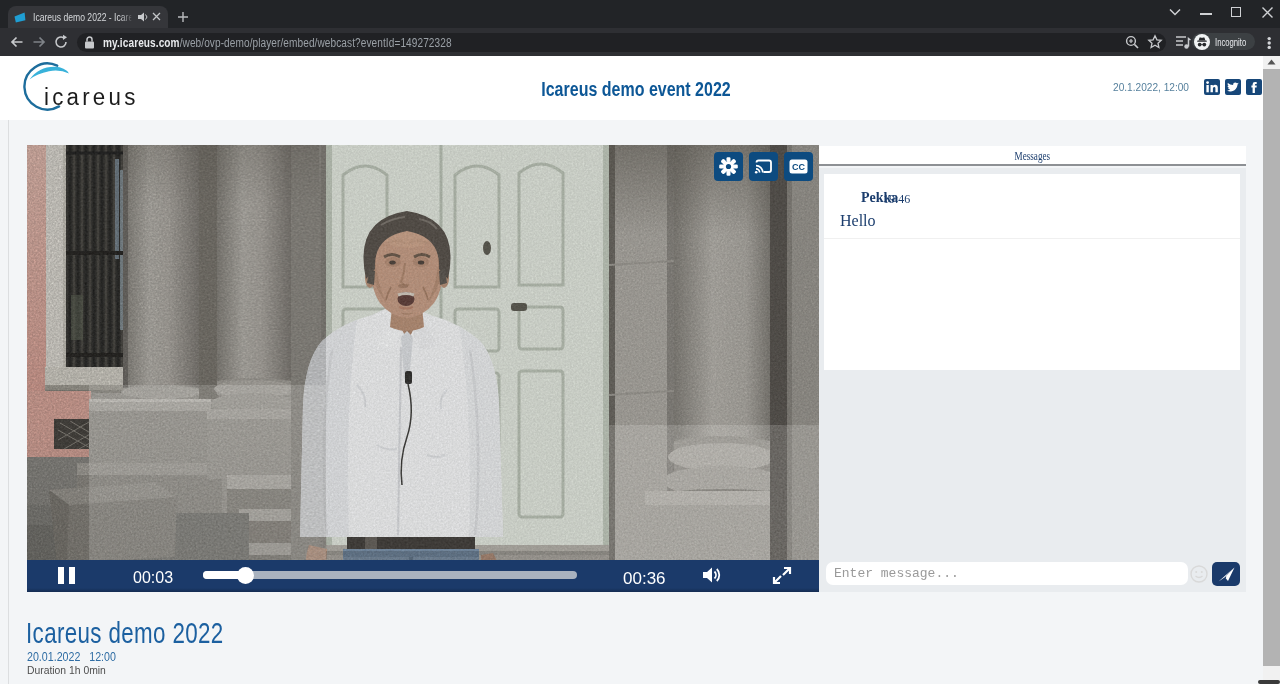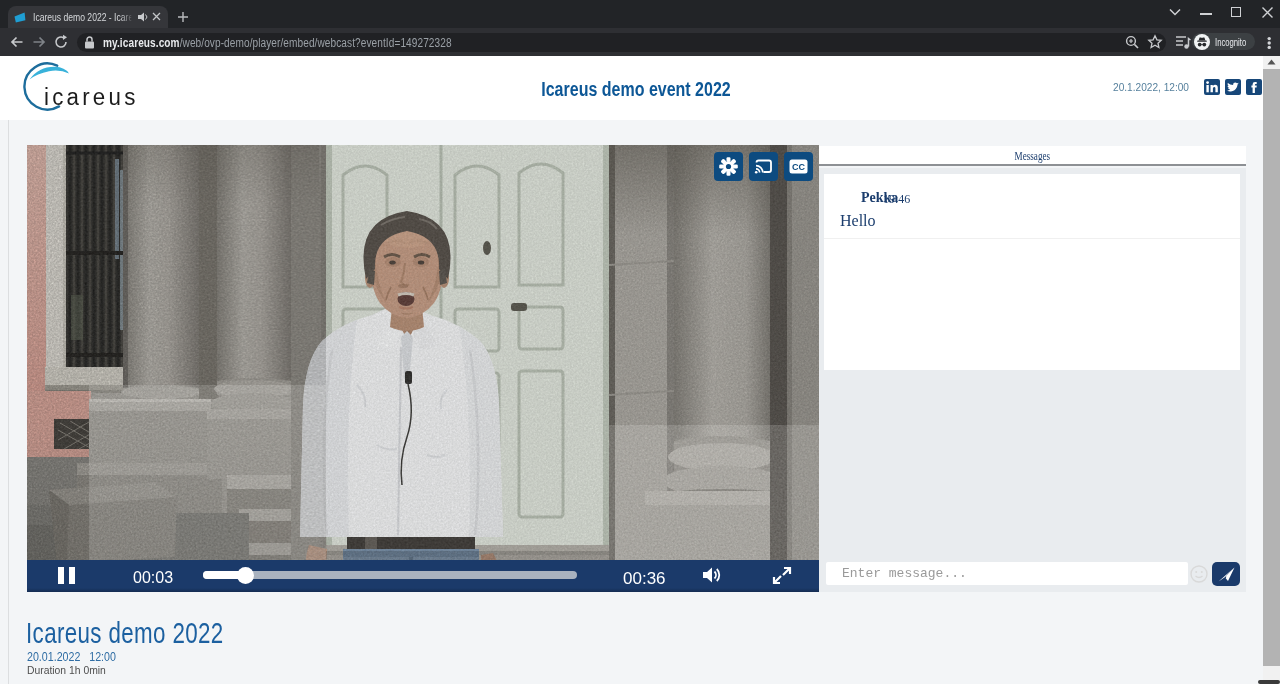--- a/index.html
+++ b/index.html
@@ -30,21 +30,21 @@
   .vbtn { top:152px; width:29px; height:29px; background:#0d4b80; border-radius:4px; }
 
   
   #msgbar { left:819px; top:146px; width:427px; height:20px; background:#ffffff; border-bottom:2px solid #8d9094; font-family:Liberation Serif, serif; font-size:12px; color:#1b3d6d; text-align:center; line-height:21px; }
   #chatbg { left:819px; top:168px; width:427px; height:424px; background:#e9ecef; }
   #cards { left:824px; top:174px; width:416px; height:196px; background:#ffffff; font-family:"Liberation Serif", serif; color:#1b3d6d; }
   .card { position:absolute; left:0; width:416px; height:65px; }
   .card .name { position:absolute; left:16px; top:16px; font-weight:bold; font-size:14px;margin-left:21px; }
   .card .time { position:absolute; left:59px; top:18px; font-size:12px; }
   .card .msg { position:absolute; left:16px; top:38px; font-size:16px; }
-  #chatinput { left:826px; top:562px; width:362px; height:23px; background:#ffffff; border-radius:2px; font-family:"Liberation Mono", monospace; font-size:13px; color:#9a9a9a; line-height:23px; padding-left:16px; }
+  #chatinput { left:826px; top:562px; width:362px; height:23px; background:#ffffff; border-radius:7px; font-family:"Liberation Mono", monospace; font-size:13px; color:#9a9a9a; line-height:23px; padding-left:8px; }
   #sendbtn { left:1212px; top:562px; width:28px; height:24px; background:#1a3a6a; border-radius:5px; }
 
   
   #btitle { left:26px; top:616px; font-size:30px; color:#1c60a0; transform:scaleX(0.745); transform-origin:0 0; letter-spacing:0.5px; }
   #bdate { left:27px; top:649px; font-size:13px; color:#2e6ca3; transform:scaleX(0.82); transform-origin:0 0; }
   #bdur  { left:27px; top:664px; font-size:11.5px; color:#4e4e4e; transform:scaleX(0.9); transform-origin:0 0; }
 
   
   #sbtrack { left:1263px; top:56px; width:17px; height:628px; background:#f1f1f1; }
   #sbthumb { left:1263px; top:69px; width:17px; height:597px; background:#b3b3b3; }

